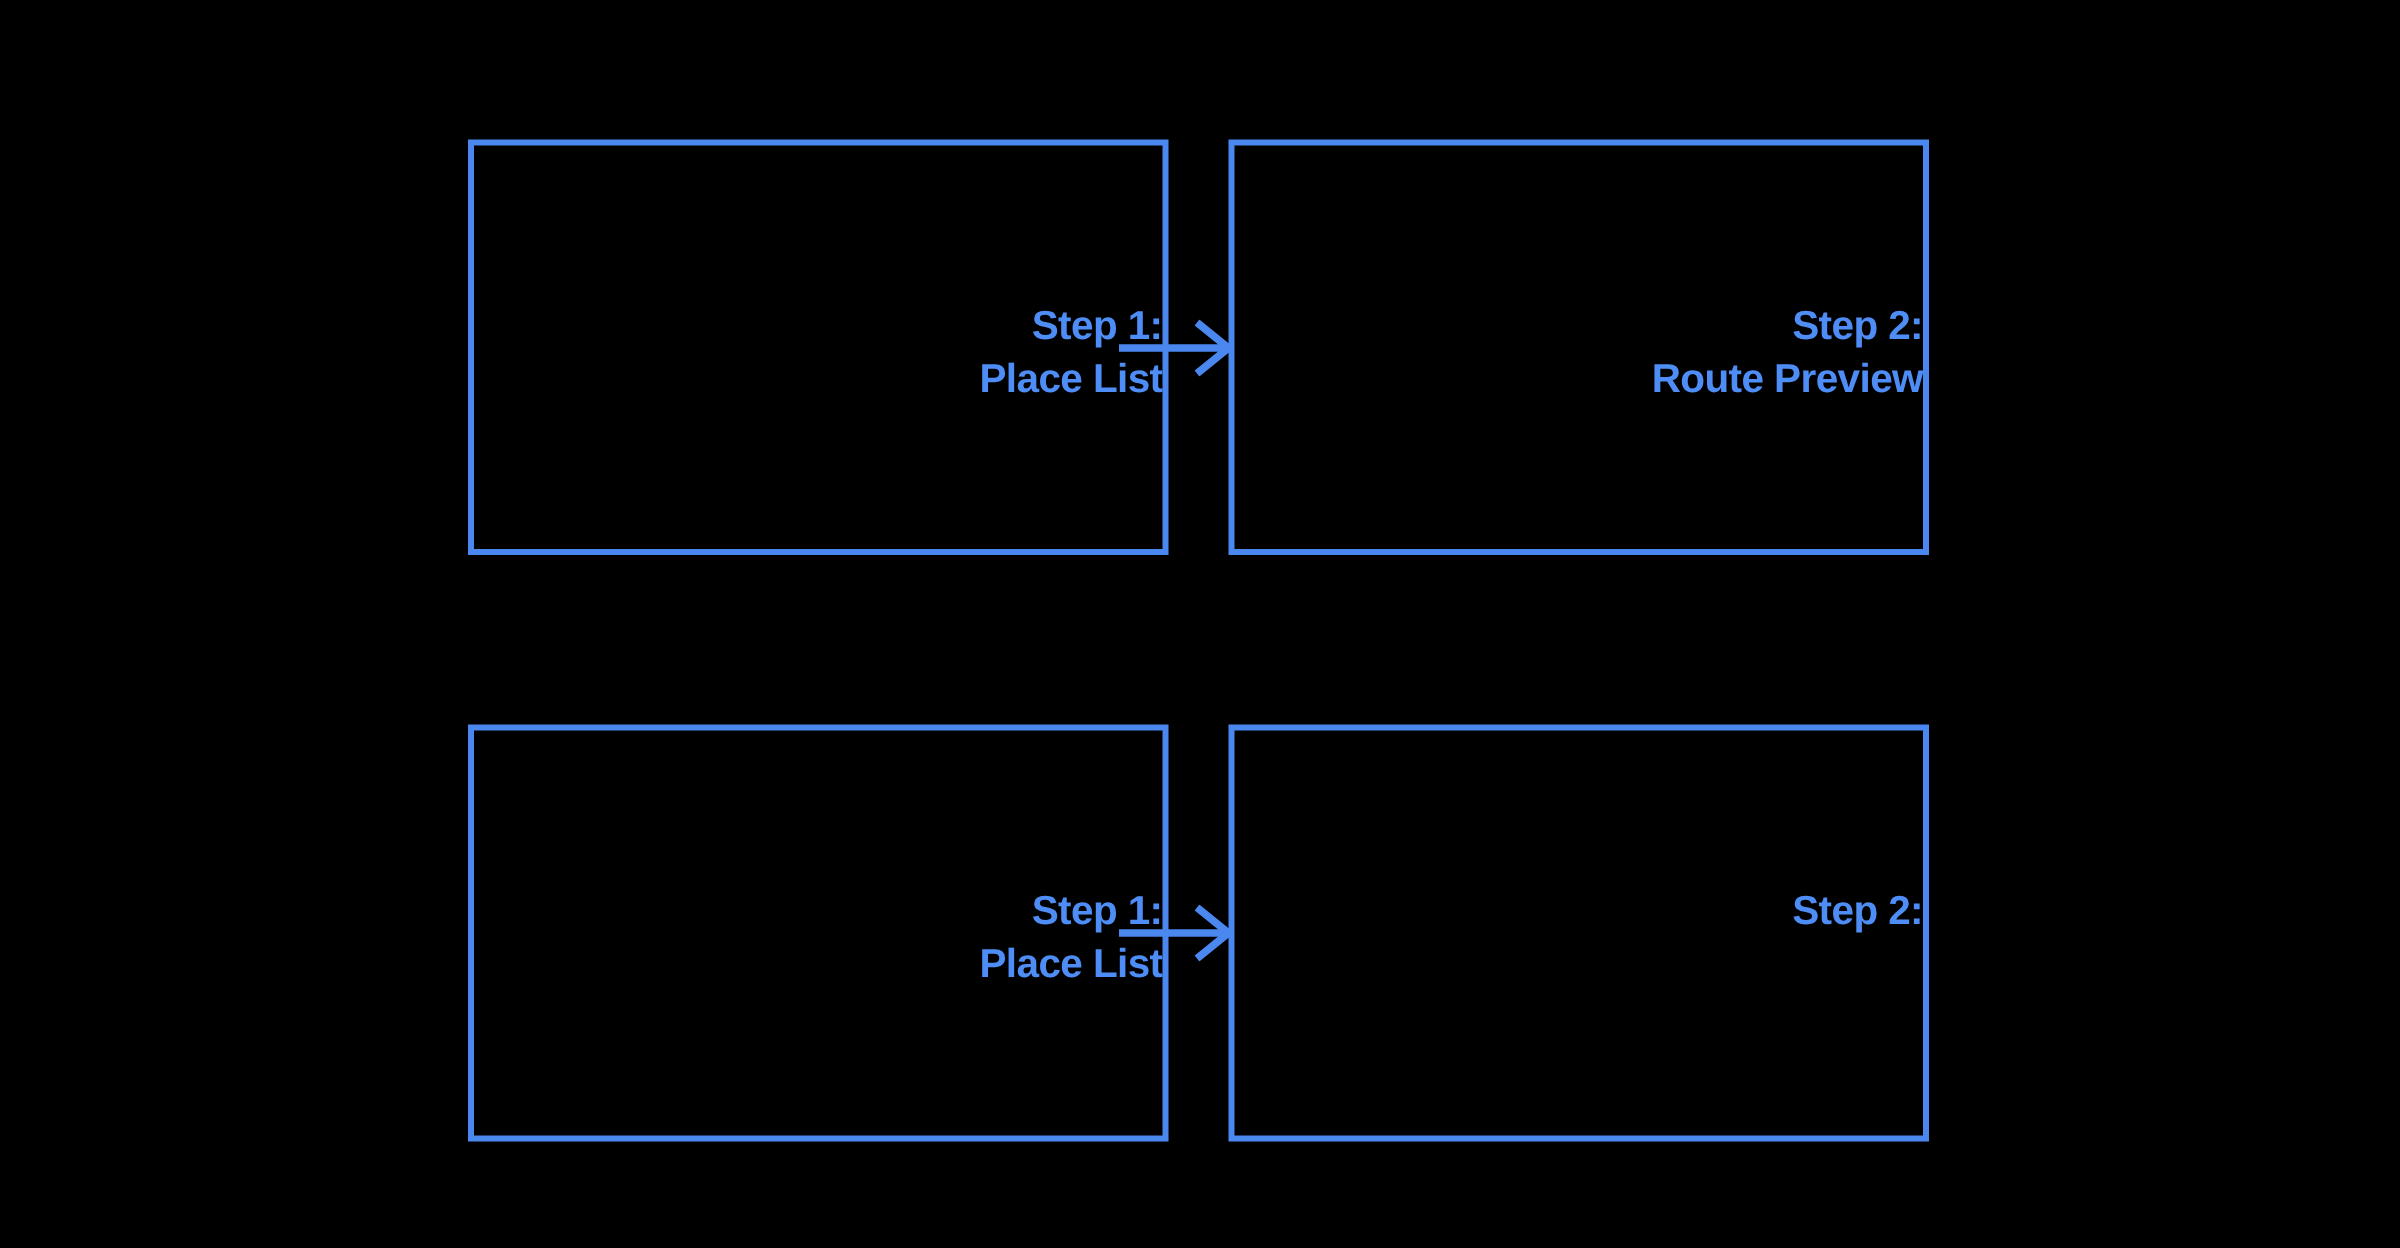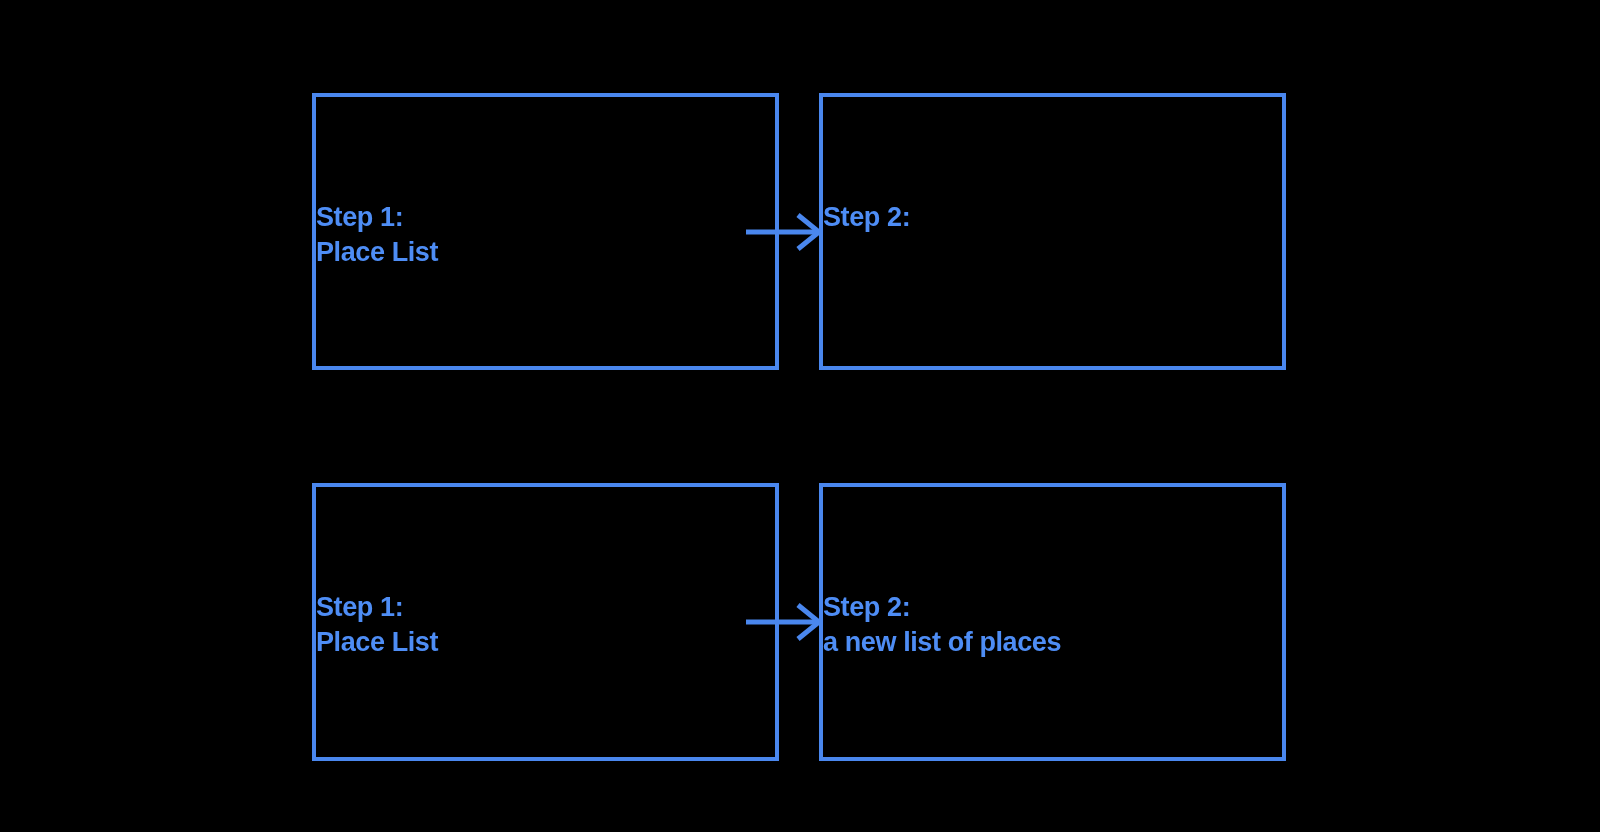--- a/index.html
+++ b/index.html
@@ -30,21 +30,21 @@
   }
   .box-tl { left: 312px; top: 93px; }
   .box-tr { left: 819px; top: 93px; }
   .box-bl { left: 312px; top: 483px; height: 278px; }
   .box-br { left: 819px; top: 483px; height: 278px; }
   .box-label {
     position: absolute;
     left: 0;
     right: 0;
     top: 103px;
-    text-align: left;
+    text-align: right;
     color: var(--text, #4e8df5);
     font-size: 27px;
     line-height: 35px;
     font-weight: bold;
     letter-spacing: -0.4px;
   }
   .arrow {
     position: absolute;
     width: 78px;
     height: 38px;
@@ -70,35 +70,35 @@
   </div>
 
   <svg class="arrow arrow-top" viewBox="0 0 78 38" aria-hidden="true">
     <line x1="2" y1="19" x2="72" y2="19"></line>
     <polyline points="54,2 75,19 54,36"></polyline>
   </svg>
 
   <div class="flow-box box-tr">
     <div class="box-label">
       <div>Step 2:</div>
+      <div>Route Preview</div>
     </div>
   </div>
 
   <div class="flow-box box-bl">
     <div class="box-label">
       <div>Step 1:</div>
       <div>Place List</div>
     </div>
   </div>
 
   <svg class="arrow arrow-bottom" viewBox="0 0 78 38" aria-hidden="true">
     <line x1="2" y1="19" x2="72" y2="19"></line>
     <polyline points="54,2 75,19 54,36"></polyline>
   </svg>
 
   <div class="flow-box box-br">
     <div class="box-label">
       <div>Step 2:</div>
-      <div>a new list of places</div>
     </div>
   </div>
 
 </div>
 
 </body></html>

